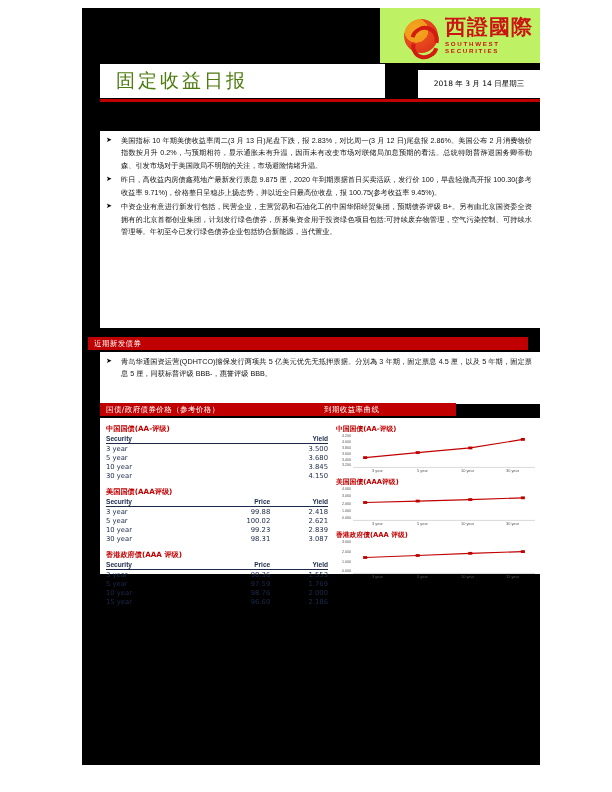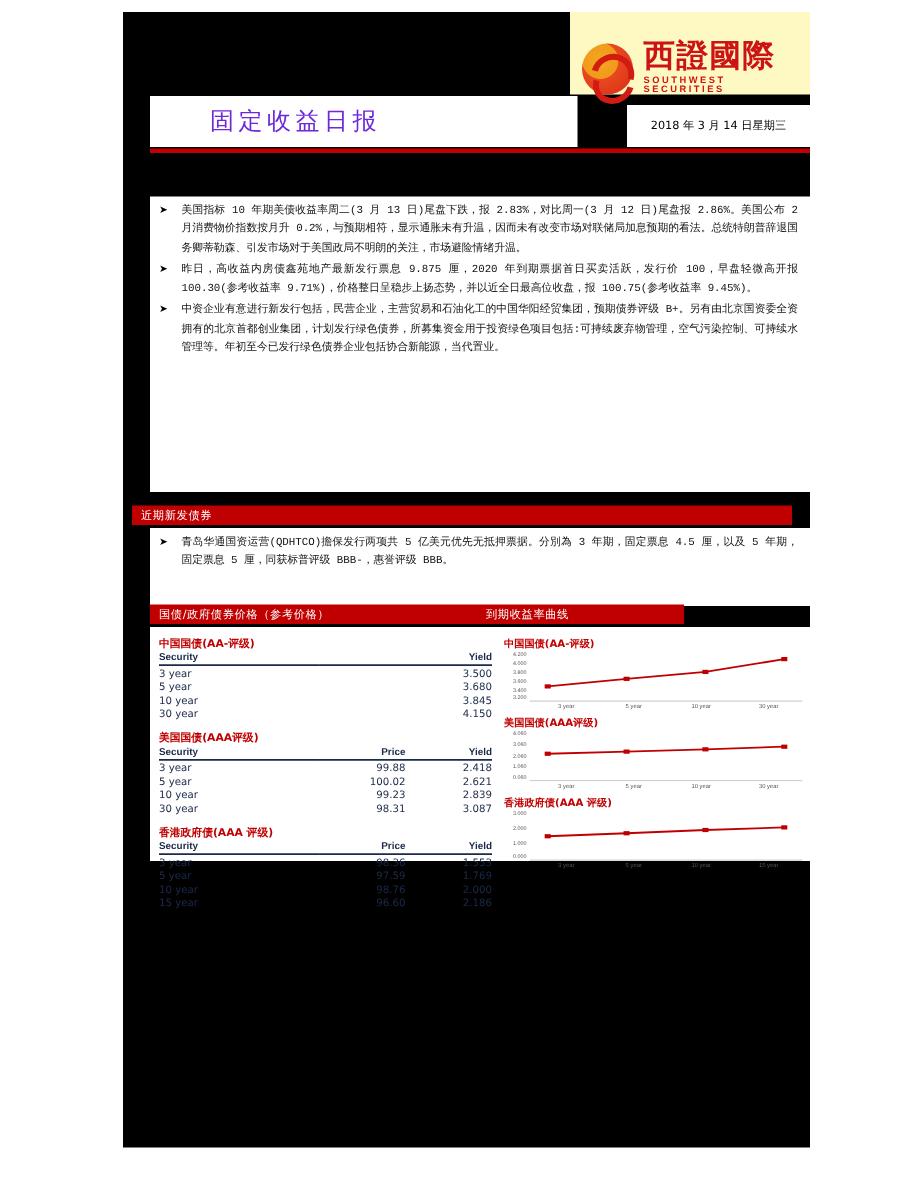--- a/index.html
+++ b/index.html
@@ -12,23 +12,23 @@
   #page {
     position: absolute;
     left: 82px; top: 8px;
     width: 458px; height: 757px;
     background: #000000;
   }
   
   .logo-band {
     position: absolute; left: 298px; top: 0px;
     width: 160px; height: 55px;
-    background: #fef9c3;
-    display: flex; align-items: flex-end; justify-content: flex-start;
-    padding-left: 8px;
+    background: #bef264;
+    display: flex; align-items: center; justify-content: flex-start;
+    padding-left: 24px;
   }
   .logo-mark {
     width: 34px; height: 34px; border-radius: 50%;
     background: radial-gradient(circle at 36% 34%, #f5a623 0%, #f09a1a 38%, #e8491f 39%, #d82b16 100%);
     position: relative; flex: 0 0 auto;
   }
   .logo-mark::before {
     content: ""; position: absolute; left: 6px; top: 7px;
     width: 21px; height: 20px;
     border: 4px solid #d21b12; border-radius: 50%;
@@ -51,24 +51,23 @@
     color: #cc1414; font-size: 6.2px; font-weight: bold;
     letter-spacing: 1.7px; margin-top: 3px;
   }
   .title-box {
     position: absolute; left: 18px; top: 56px;
     width: 285px; height: 34px;
     background: #ffffff;
     display: flex; align-items: center;
   }
   .title-text {
-    color: #6d28d9; font-size: 16px; font-weight: normal;
+    color: #4d7c0f; font-size: 19px; font-weight: normal;
     padding-left: 16px; letter-spacing: 3px;
     font-family: "DejaVu Sans", sans-serif;
-    margin-left: 24px;
   }
   .date-box {
     position: absolute; left: 336px; top: 62px;
     width: 122px; height: 28px;
     background: #ffffff;
     display: flex; align-items: center; justify-content: center;
   }
   .date-text {
     color: #000000; font-size: 7.5px;
     font-family: "DejaVu Sans", sans-serif;
@@ -91,21 +90,21 @@
     position: absolute; background: #ffffff;
   }
   .bullet-row { display: flex; padding: 1px 8px 1px 6px; }
   .bullet-mark {
     color: #000000; font-size: 7px; width: 15px;
     flex: 0 0 15px; text-align: left; padding-top: 1px;
   }
   .bullet-text {
     color: #111111; font-size: 7.2px; line-height: 1.73;
     text-align: justify; flex: 1;
-    font-family: Liberation Mono, monospace;
+    font-family: Liberation Sans, sans-serif;
   }
   
   .tbl-title {
     font-size: 7.2px; font-weight: bold; color: #c00000;
     font-family: "DejaVu Sans", sans-serif; margin-bottom: 1px;
   }
   table.bond { border-collapse: collapse; width: 100%; }
   table.bond th {
     font-size: 6.6px; font-weight: bold; color: #1b2a4a;
     text-align: left; padding: 0 0 1px 0;

